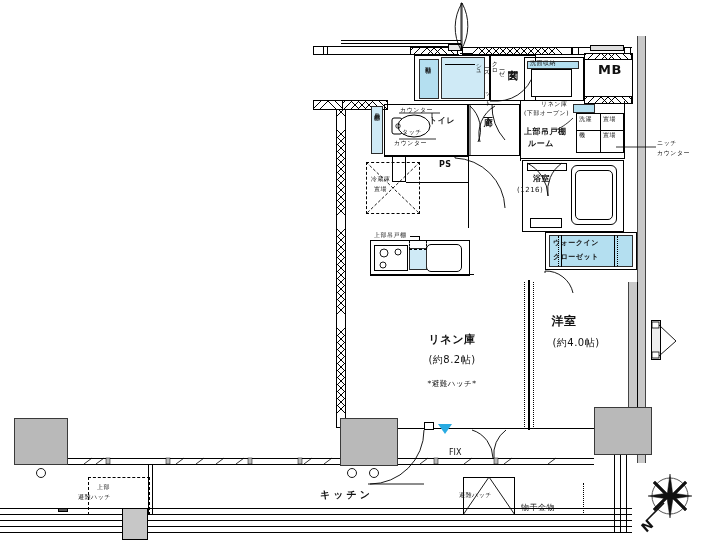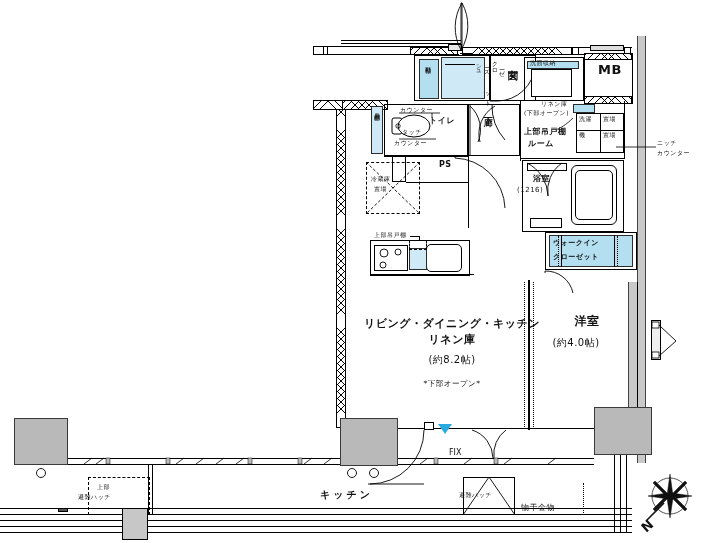--- a/index.html
+++ b/index.html
@@ -217,26 +217,25 @@
     <circle cx="384" cy="253" r="4" fill="none" stroke="#000" stroke-width=".9"></circle>
     <circle cx="398" cy="252" r="3" fill="none" stroke="#000" stroke-width=".9"></circle>
     <circle cx="383" cy="265" r="3" fill="none" stroke="#000" stroke-width=".9"></circle>
   </svg>
 
   <div class="rect" style="left:426px;top:244px;width:36px;height:28px;border-radius:5px;"></div>
   <div class="rect fill-blue2" style="left:409px;top:248px;width:18px;height:22px;"></div>
   <div class="dash" style="left:409px;top:240px;width:18px;height:10px;"></div>
   <div class="ln" style="left:370px;top:274px;width:104px;"></div>
 
-  <span class="lbl ctr rm" style="left:452px;top:318px;font-size:11px;">リビング・ダイニング・キッチン</span>
   <span class="lbl ctr rm" style="left:452px;top:334px;font-size:11px;">リネン庫</span>
   <span class="lbl ctr sm" style="left:452px;top:354px;font-size:10px;">(約8.2帖)</span>
-  <span class="lbl ctr xs" style="left:452px;top:380px;font-size:7.5px;">*下部オープン*</span>
-
-  <span class="lbl ctr rm" style="left:587px;top:315px;font-size:12px;">洋室</span>
+  <span class="lbl ctr xs" style="left:452px;top:380px;font-size:7.5px;">*避難ハッチ*</span>
+
+  <span class="lbl ctr rm" style="left:564px;top:315px;font-size:12px;">洋室</span>
   <span class="lbl ctr sm" style="left:576px;top:337px;font-size:10px;">(約4.0帖)</span>
   <svg style="left:0;top:0;width:703px;height:543px;">
     <path class="door" d="M545,273 A28,28 0 0 1 573,295" transform="translate(0,-2)"></path>
     <line class="door" x1="545" y1="271" x2="545" y2="273"></line>
   </svg>
 
   <div class="rect" style="left:651px;top:320px;width:10px;height:40px;background:#efefef;"></div>
   <svg style="left:0;top:0;width:703px;height:543px;">
     <rect x="652" y="322" width="7" height="6" fill="#fff" stroke="#000" stroke-width=".8"></rect>
     <rect x="652" y="352" width="7" height="6" fill="#fff" stroke="#000" stroke-width=".8"></rect>

